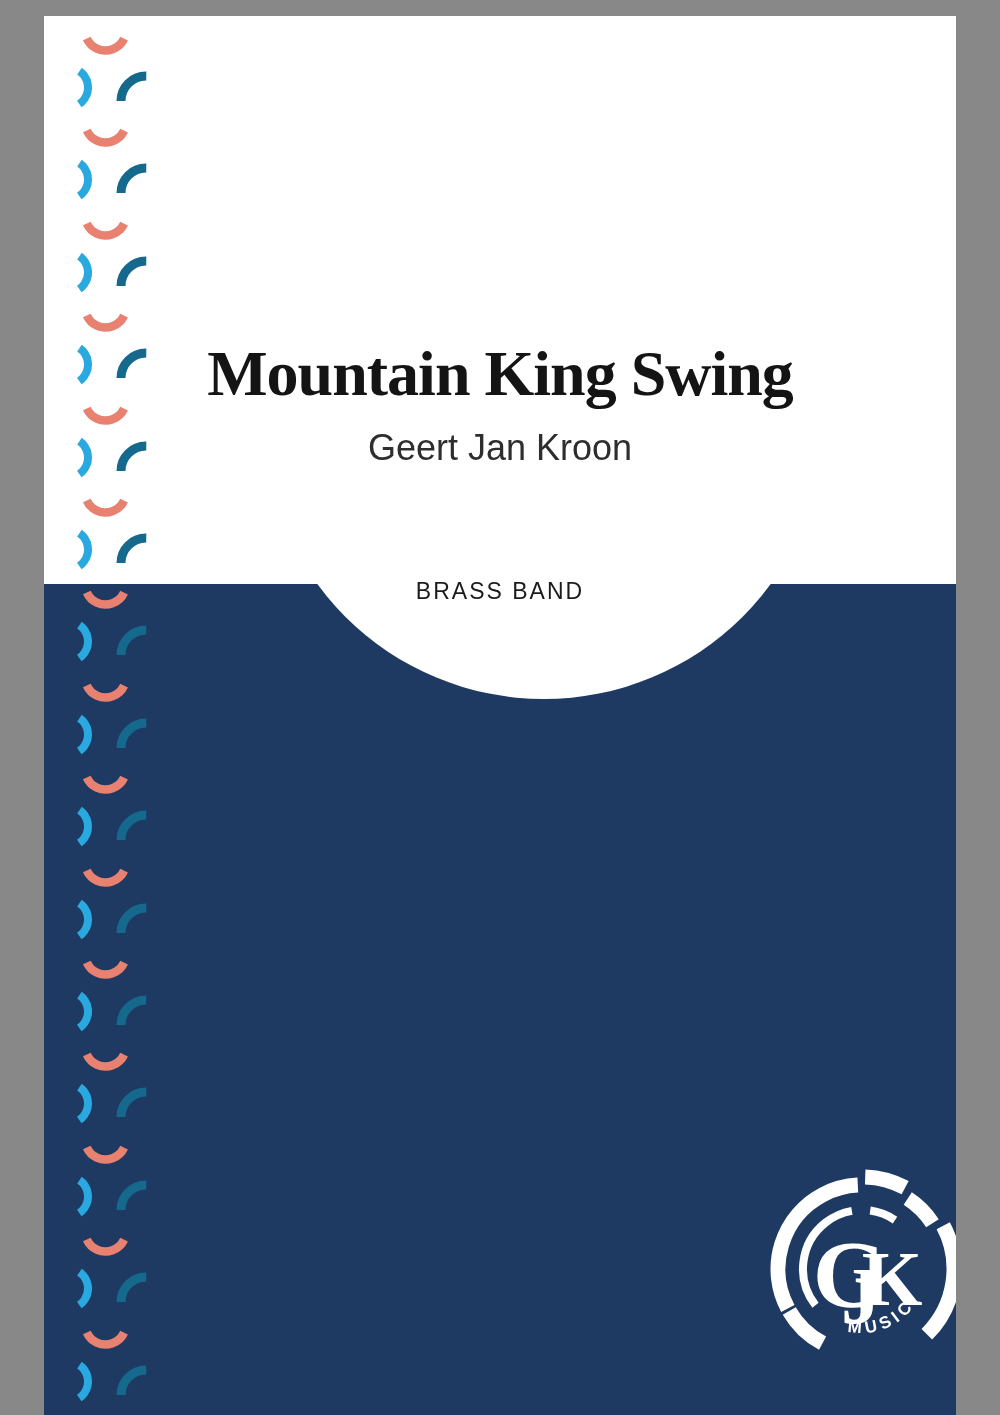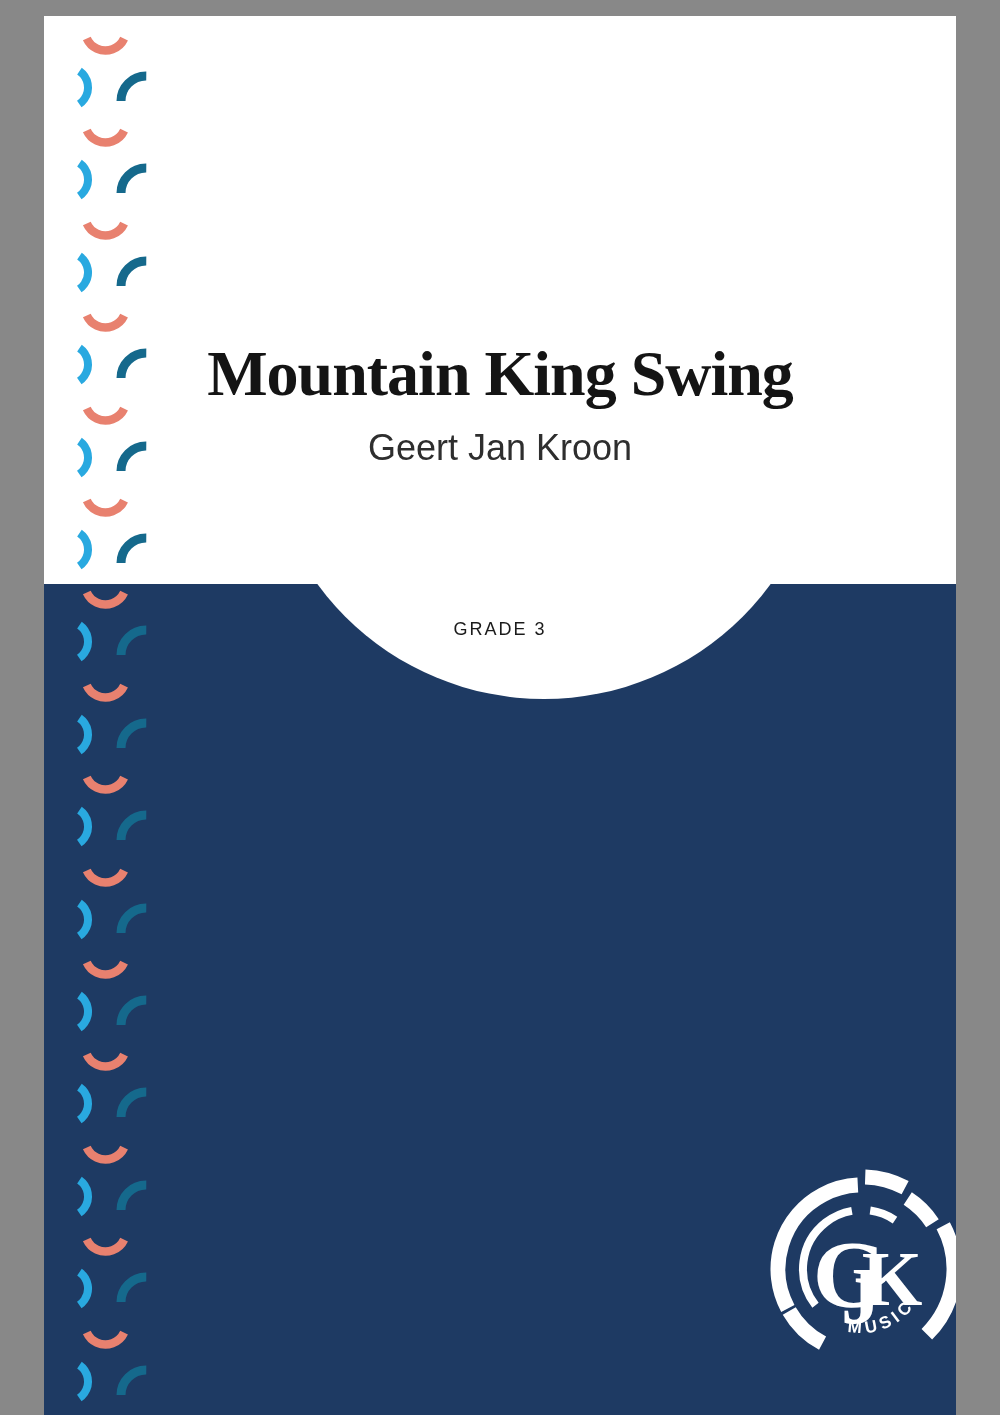--- a/index.html
+++ b/index.html
@@ -93,21 +93,21 @@
 </head>
 <body>
 
 <div class="page">
 
   <div class="blue-section"></div>
   <div class="notch-circle"></div>
 
   <h1 class="piece-title">Mountain King Swing</h1>
   <div class="composer">Geert Jan Kroon</div>
-  <div class="grade">GRADE 3</div>
+  <div class="ensemble">BRASS BAND</div>
 
   <div class="arc-pattern" id="arc-pattern">
       <svg class="arc-tile" viewBox="0 0 110 92" style="top: 18px;">
         <circle cx="61.5" cy="-4" r="20.5" fill="none" stroke="#e8816f" stroke-width="8.5" stroke-dasharray="46.5 200" transform="rotate(25 61.5 -4)"></circle>
         <circle cx="24" cy="53.5" r="20" fill="none" stroke="#29a9e0" stroke-width="8" stroke-dasharray="38.4 200" transform="rotate(-55 24 53.5)"></circle>
         <circle cx="102" cy="67" r="25" fill="none" stroke="#15698c" stroke-width="9" stroke-dasharray="39.3 200" transform="rotate(180 102 67)"></circle>
       </svg>
       <svg class="arc-tile" viewBox="0 0 110 92" style="top: 110.4px;">
         <circle cx="61.5" cy="-4" r="20.5" fill="none" stroke="#e8816f" stroke-width="8.5" stroke-dasharray="46.5 200" transform="rotate(25 61.5 -4)"></circle>
         <circle cx="24" cy="53.5" r="20" fill="none" stroke="#29a9e0" stroke-width="8" stroke-dasharray="38.4 200" transform="rotate(-55 24 53.5)"></circle>

